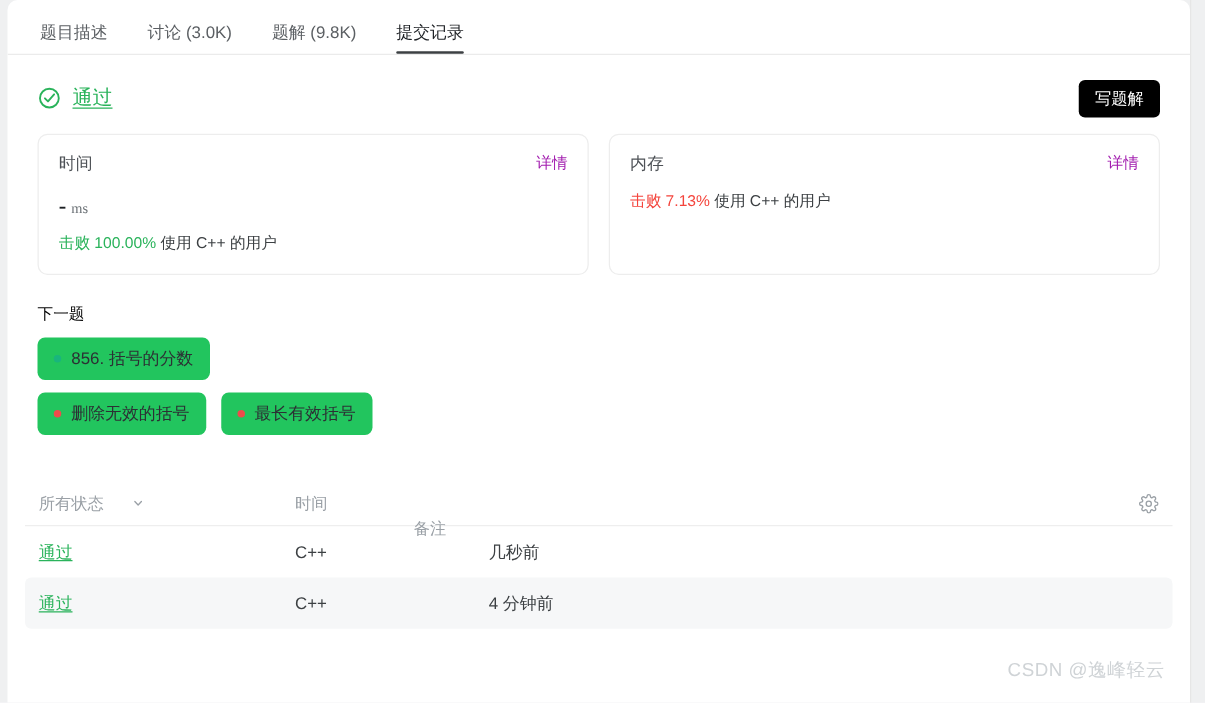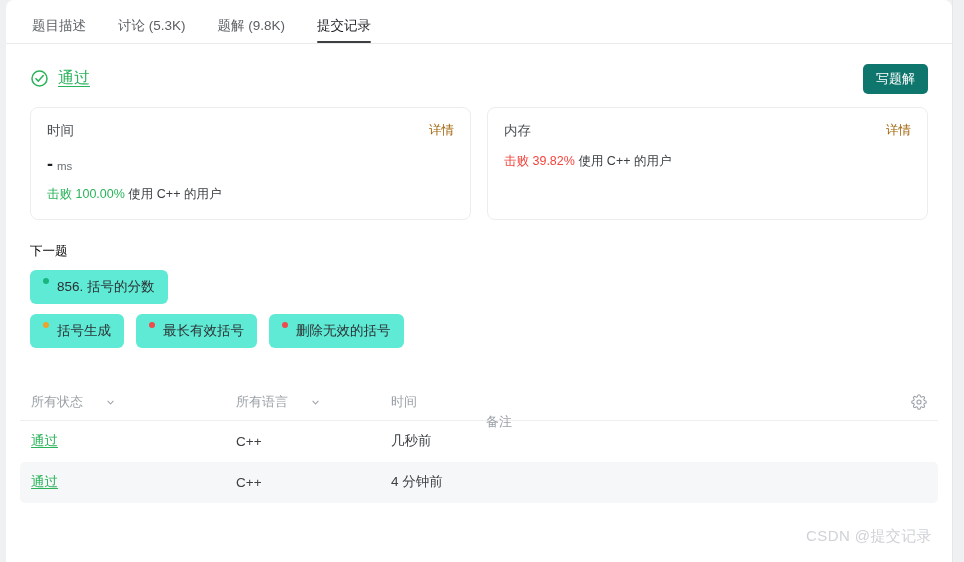--- a/index.html
+++ b/index.html
@@ -67,21 +67,21 @@
     font-size: 16px;
     color: #2ab35b;
     text-decoration: underline;
     text-underline-offset: 3px;
     text-decoration-thickness: 1px;
     cursor: pointer;
   }
   .check-icon { display: block; width: 19px; height: 19px; }
 
   .write-btn {
-    background: #0f766e;
+    background: #000000;
     color: #fff;
     font-size: 13px;
     border: none;
     border-radius: 5px;
     padding: 7px 13px;
     cursor: pointer;
     line-height: 1.2;
   }
 
   
@@ -96,27 +96,28 @@
     border-radius: 8px;
     padding: 14px 16px 16px 16px;
     min-height: 108px;
   }
   .card-head {
     display: flex;
     align-items: center;
     justify-content: space-between;
   }
   .card-title { font-size: 13.5px; color: #4e5257; }
-  .card-detail { font-size: 12.5px; color: #a16207; cursor: pointer; }
+  .card-detail { font-size: 12.5px; color: #a21caf; cursor: pointer; }
   .card-value {
     margin-top: 15px;
     font-size: 18px;
     font-weight: 700;
     color: #1c1f23;
     line-height: 1;
+    font-family: Liberation Serif, serif;
   }
   .card-value .unit {
     font-size: 11.5px;
     font-weight: 400;
     color: #6a7075;
     margin-left: 4px;
   }
   .card-beat {
     margin-top: 13px;
     font-size: 12.5px;
@@ -132,23 +133,23 @@
     padding: 23px 24px 0 24px;
   }
   .chip-row {
     display: flex;
     gap: 12px;
     padding: 10px 24px 0 24px;
     flex-wrap: wrap;
   }
   .chip {
     display: inline-flex;
-    align-items: flex-start;
+    align-items: center;
     gap: 8px;
-    background: #5eead4;
+    background: #22c55e;
     border-radius: 6px;
     padding: 8px 13px;
     font-size: 13.5px;
     color: #2c3034;
     cursor: pointer;
     white-space: nowrap;
   }
   .dot { width: 6px; height: 6px; border-radius: 50%; flex: none; }
 
   
@@ -206,21 +207,21 @@
     pointer-events: none;
   }
 </style>
 </head>
 <body>
 
 <div class="panel">
 
   <div class="tabbar">
     <div class="tab">题目描述</div>
-    <div class="tab">讨论 (5.3K)</div>
+    <div class="tab">讨论 (3.0K)</div>
     <div class="tab">题解 (9.8K)</div>
     <div class="tab active">提交记录</div>
   </div>
 
   <div class="status-row">
     <div class="status-left">
       <span>
         <svg class="check-icon" viewBox="0 0 24 24" fill="none" stroke="#2ab35b" stroke-width="1.9" stroke-linecap="round" stroke-linejoin="round">
           <circle cx="12" cy="12" r="9.5"></circle>
           <path d="M7.5 12.2 L10.6 15.3 L16.8 8.2"></path>
@@ -248,68 +249,56 @@
       </div>
     </div>
 
     <div class="card">
       <div class="card-head">
         <span class="card-title">内存</span>
         <span class="card-detail">详情</span>
       </div>
       <div class="card-beat">
         <span class="beat-red">击败</span>
-        <span class="beat-red">39.82%</span>
+        <span class="beat-red">7.13%</span>
         <span>使用 C++ 的用户</span>
       </div>
     </div>
 
   </div>
 
   <div class="section-label">下一题</div>
   <div class="chip-row">
     <span class="chip">
       <span class="dot" style="background:#19b57d"></span>
       <span>856. 括号的分数</span>
     </span>
   </div>
 
   <div class="chip-row">
     <span class="chip">
-      <span class="dot" style="background:#efa32b"></span>
-      <span>括号生成</span>
+      <span class="dot" style="background:#ef4b4b"></span>
+      <span>删除无效的括号</span>
     </span>
     <span class="chip">
       <span class="dot" style="background:#ef4b4b"></span>
       <span>最长有效括号</span>
-    </span>
-    <span class="chip">
-      <span class="dot" style="background:#ef4b4b"></span>
-      <span>删除无效的括号</span>
     </span>
   </div>
 
   <div class="table-wrap">
     <div class="thead">
       <div class="th c-status">
         <span>所有状态</span>
         <span>
           <svg class="chev" viewBox="0 0 12 12" fill="none" stroke="#9aa0a6" stroke-width="1.4" stroke-linecap="round" stroke-linejoin="round">
               <path d="M2.5 4.3 L6 8 L9.5 4.3"></path>
             </svg>
         </span>
       </div>
-      <div class="th c-lang">
-        <span>所有语言</span>
-        <span>
-          <svg class="chev" viewBox="0 0 12 12" fill="none" stroke="#9aa0a6" stroke-width="1.4" stroke-linecap="round" stroke-linejoin="round">
-              <path d="M2.5 4.3 L6 8 L9.5 4.3"></path>
-            </svg>
-        </span>
-      </div>
       <div class="th c-time">时间</div>
       <div class="th c-note">备注</div>
       <div class="gear-cell">
         <svg width="16" height="16" viewBox="0 0 24 24" fill="none" stroke="#9aa0a6" stroke-width="1.6" stroke-linecap="round" stroke-linejoin="round">
           <circle cx="12" cy="12" r="3.1"></circle>
           <path d="M19.4 15a1.65 1.65 0 0 0 .33 1.82l.06.06a2 2 0 1 1-2.83 2.83l-.06-.06a1.65 1.65 0 0 0-1.82-.33 1.65 1.65 0 0 0-1 1.51V21a2 2 0 0 1-4 0v-.09A1.65 1.65 0 0 0 9 19.4a1.65 1.65 0 0 0-1.82.33l-.06.06a2 2 0 1 1-2.83-2.83l.06-.06a1.65 1.65 0 0 0 .33-1.82 1.65 1.65 0 0 0-1.51-1H3a2 2 0 0 1 0-4h.09A1.65 1.65 0 0 0 4.6 9a1.65 1.65 0 0 0-.33-1.82l-.06-.06a2 2 0 1 1 2.83-2.83l.06.06A1.65 1.65 0 0 0 9 4.6a1.65 1.65 0 0 0 1-1.51V3a2 2 0 0 1 4 0v.09a1.65 1.65 0 0 0 1 1.51 1.65 1.65 0 0 0 1.82-.33l.06-.06a2 2 0 1 1 2.83 2.83l-.06.06A1.65 1.65 0 0 0 19.4 9v0a1.65 1.65 0 0 0 1.51 1H21a2 2 0 0 1 0 4h-.09a1.65 1.65 0 0 0-1.51 1z"></path>
         </svg>
       </div>
     </div>
 
@@ -325,16 +314,16 @@
     <div class="trow alt">
       <div class="td c-status">
         <span class="pass-link">通过</span>
       </div>
       <div class="td c-lang">C++</div>
       <div class="td c-time">4 分钟前</div>
       <div class="td c-note"></div>
     </div>
   </div>
 
-  <div class="watermark">CSDN @提交记录</div>
+  <div class="watermark">CSDN @逸峰轻云</div>
 </div>
 
 <div class="right-gutter"></div>
 
 </body></html>

